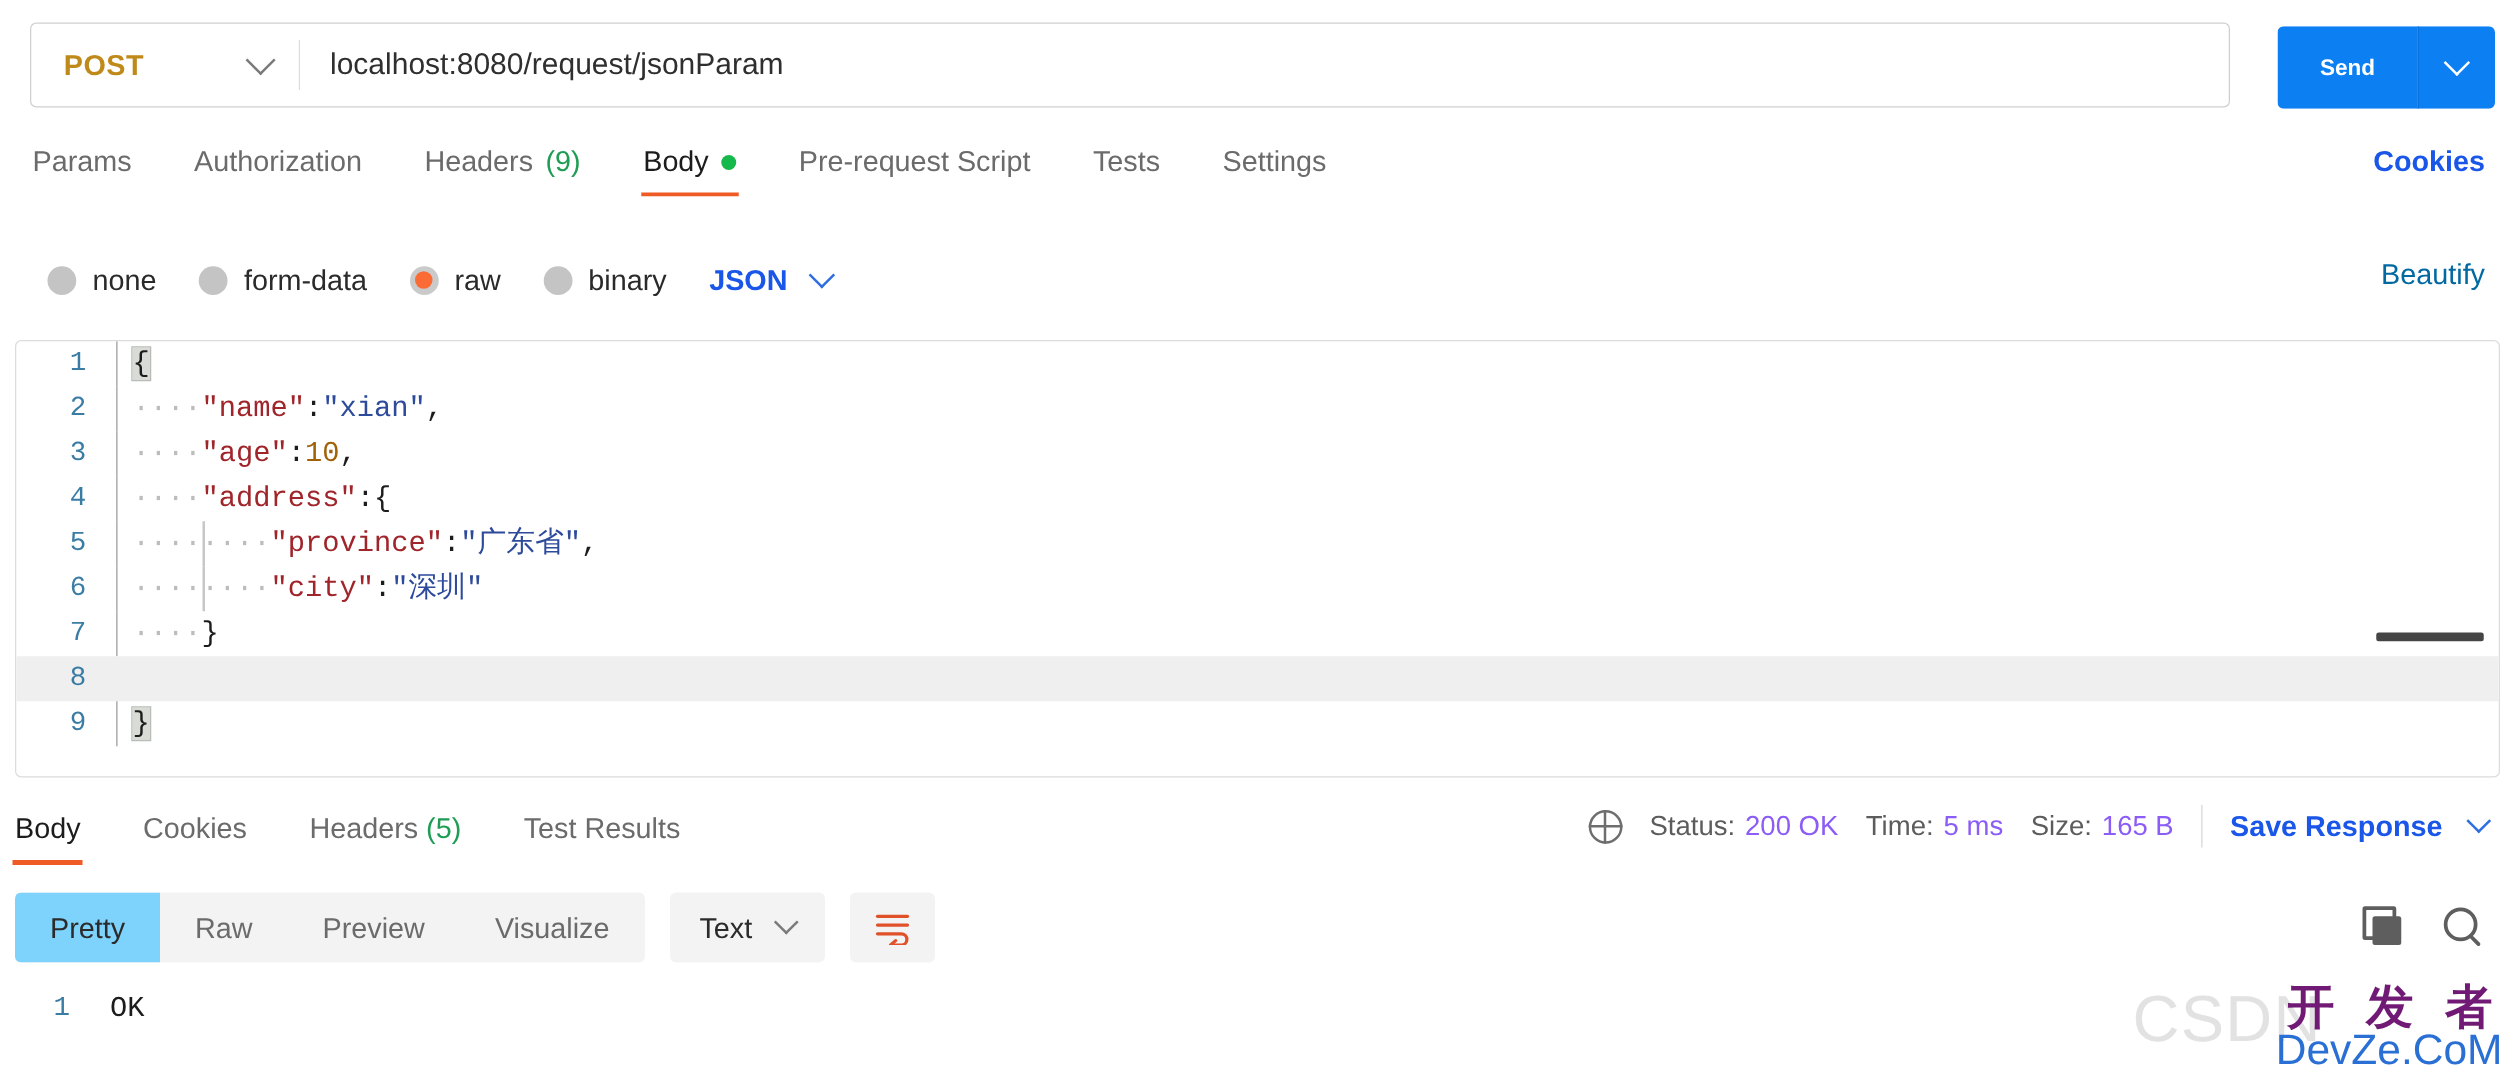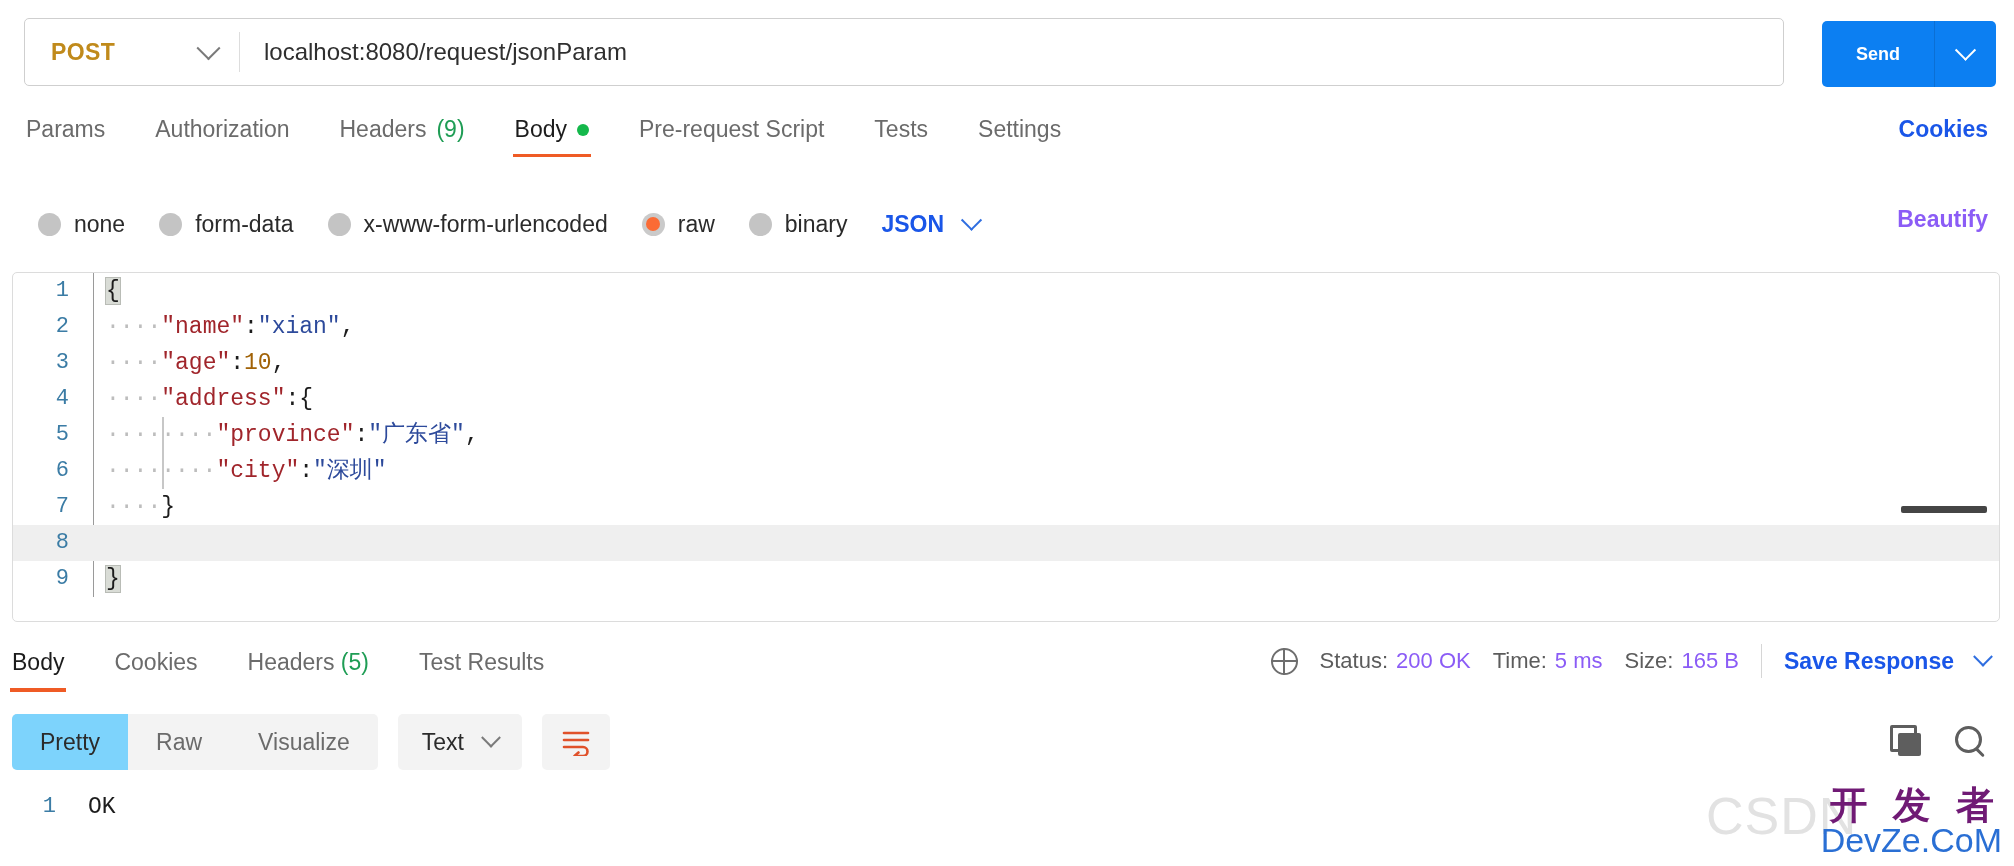--- a/index.html
+++ b/index.html
@@ -128,21 +128,21 @@
     margin-left: 0; cursor: pointer;
   }
   .fmt-label { font-size: 23px; font-weight: bold; color: #1a56e8; }
   .chev-blue {
     width: 15px; height: 15px;
     border-right: 2.6px solid #2f6ee0; border-bottom: 2.6px solid #2f6ee0;
     transform: rotate(45deg) translate(-3px,-3px);
   }
   .beautify-link {
     position: absolute; right: 26px; top: 206px;
-    font-size: 23px; font-weight: bold; color: #8b5cf6; cursor: pointer;
+    font-size: 23px; font-weight: normal; color: #0369a1; cursor: pointer;
   }
 
   
   .editor {
     position: absolute; left: 12px; top: 272px;
     width: 1988px; height: 350px;
     border: 1px solid #dcdcdc; border-radius: 5px;
     background: #fff; overflow: hidden;
   }
   .code-line {
@@ -362,24 +362,20 @@
 <div class="cookies-link">Cookies</div>
 
 <div class="body-type-row">
     <div class="radio-opt">
       <span class="radio-dot"></span>
       <span>none</span>
     </div>
     <div class="radio-opt">
       <span class="radio-dot"></span>
       <span>form-data</span>
-    </div>
-    <div class="radio-opt">
-      <span class="radio-dot"></span>
-      <span>x-www-form-urlencoded</span>
     </div>
     <div class="radio-opt">
       <span class="radio-dot on"></span>
       <span>raw</span>
     </div>
     <div class="radio-opt">
       <span class="radio-dot"></span>
       <span>binary</span>
     </div>
     <div class="fmt-select">
@@ -447,20 +443,21 @@
   <span class="meta-val" style="margin-left:-14px">165 B</span>
   <span class="meta-sep"></span>
   <span class="save-resp">Save Response</span>
   <span class="chev-blue2"></span>
 </div>
 
 <div class="view-toolbar">
   <div class="seg-group" id="view-modes">
       <div class="seg active">Pretty</div>
       <div class="seg">Raw</div>
+      <div class="seg">Preview</div>
       <div class="seg">Visualize</div>
     </div>
   <div class="text-select">
     <span>Text</span>
     <span class="chev" style="width:14px;height:14px;border-width:2.4px"></span>
   </div>
   <div class="wrap-btn">
     <svg width="30" height="28" viewBox="0 0 30 28">
       <line x1="3" y1="5" x2="27" y2="5" stroke="#e0512a" stroke-width="2.6" stroke-linecap="round"></line>
       <line x1="3" y1="12" x2="27" y2="12" stroke="#e0512a" stroke-width="2.6" stroke-linecap="round"></line>

